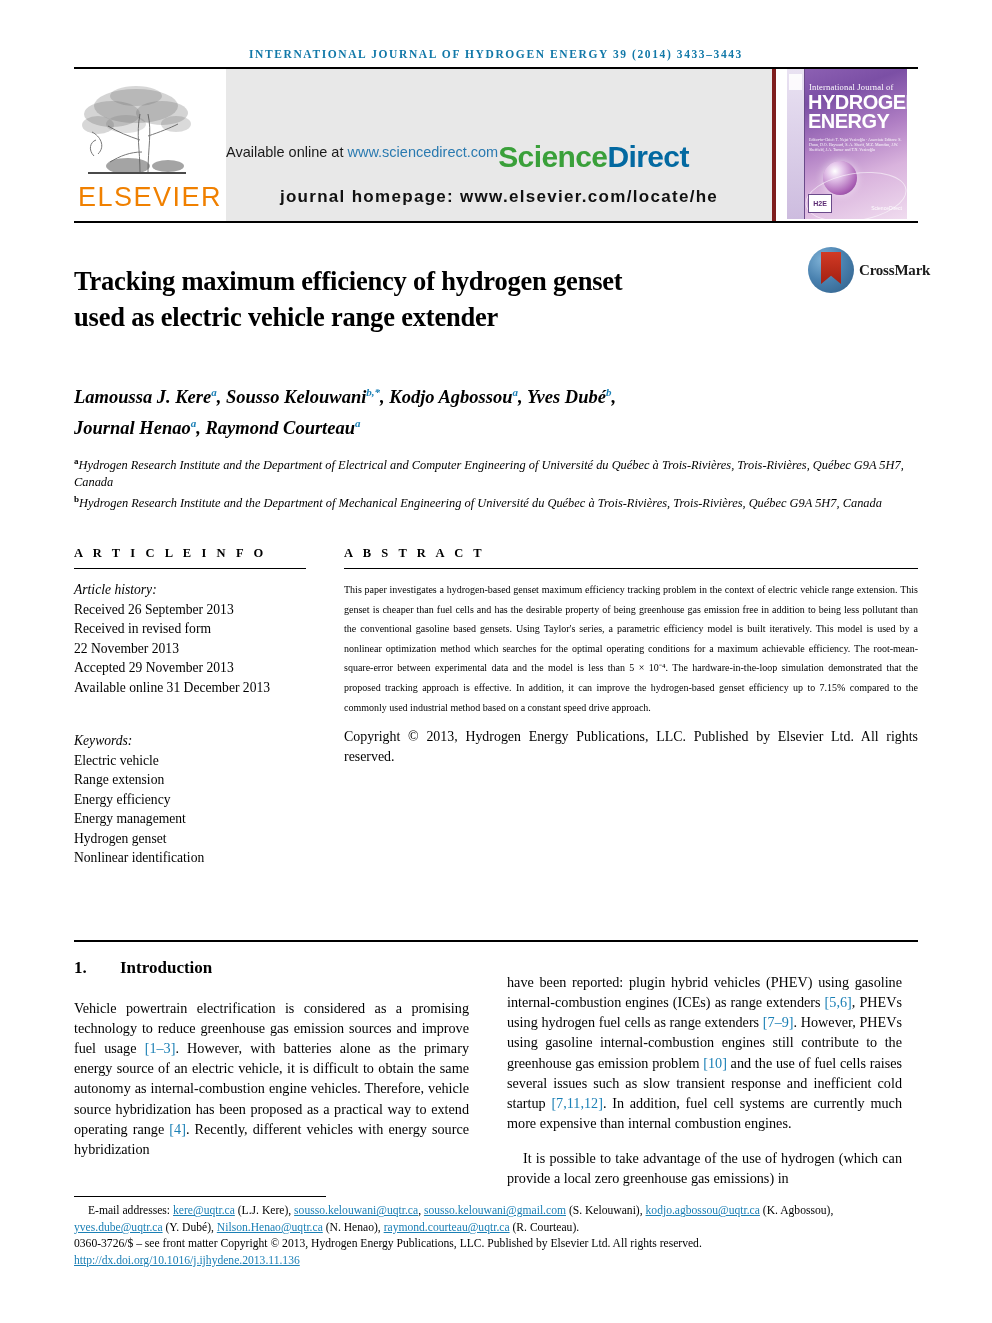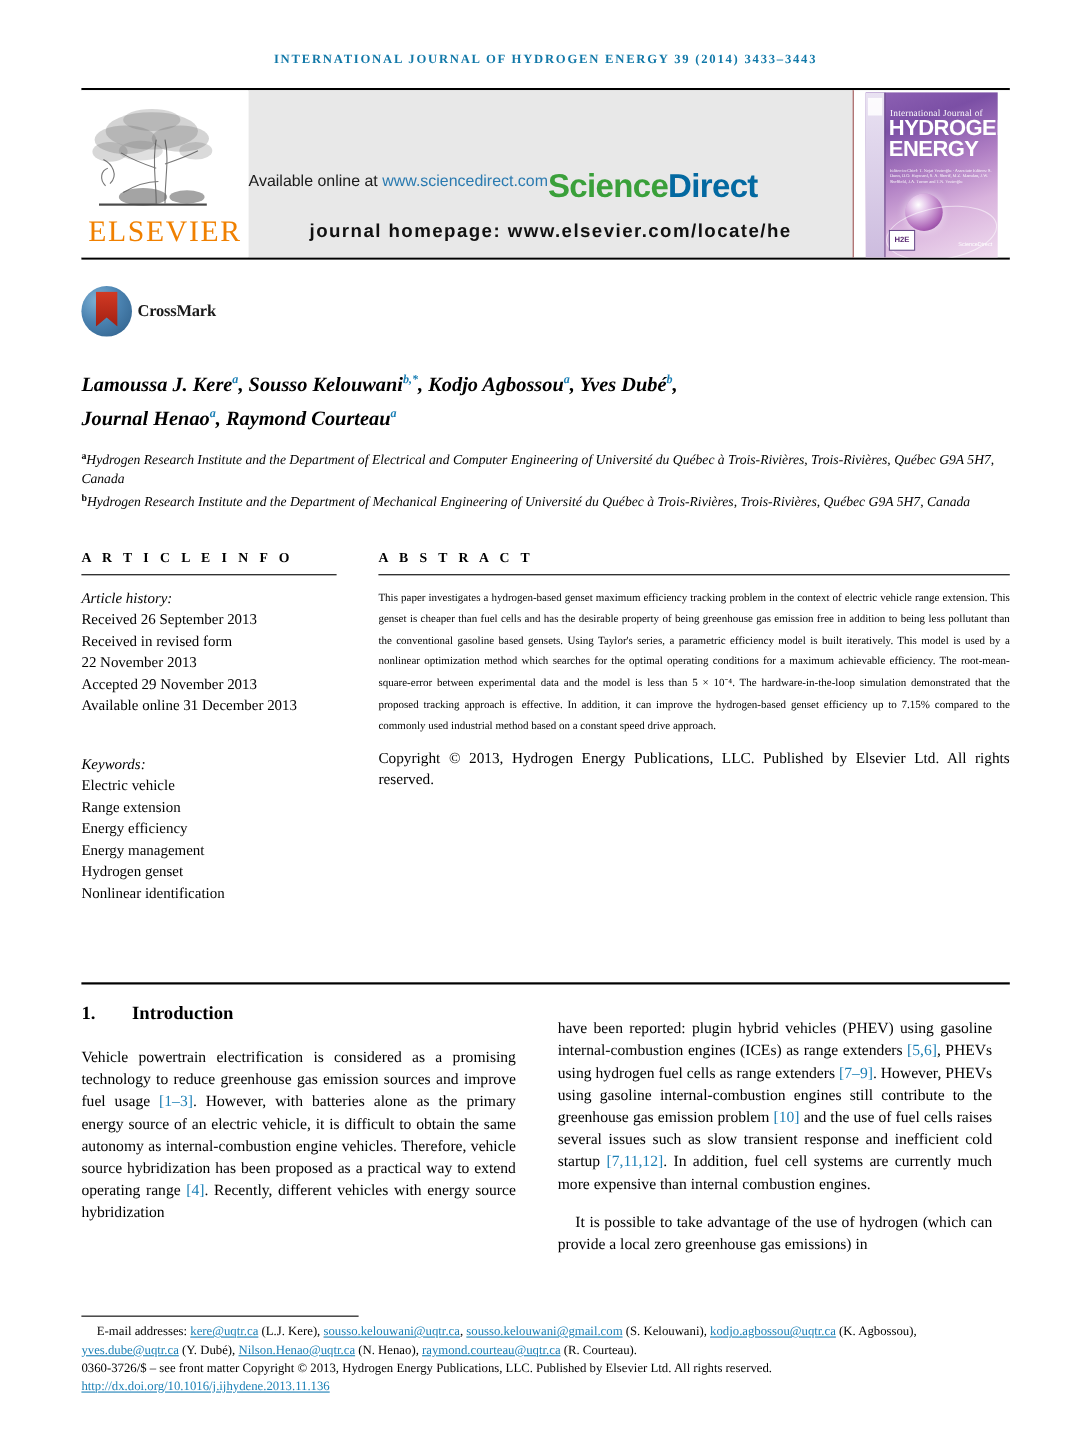--- a/index.html
+++ b/index.html
@@ -26,21 +26,21 @@
   
   .running-head {
     text-align: center;
     color: #1178a8;
     font-family: "Liberation Serif", serif;
     font-size: 11.5px;
     letter-spacing: 1.6px;
     font-weight: bold;
     font-variant: small-caps;
     padding-top: 48px;
-    padding-bottom: 20px;
+    padding-bottom: 7px;
   }
   .rule-top {
     border-top: 2.4px solid #000;
     margin: 0 0 0 0;
   }
 
   
   .masthead {
     display: flex;
     align-items: stretch;
@@ -50,21 +50,21 @@
   .masthead-left {
     width: 152px;
     display: flex;
     align-items: center;
     justify-content: center;
     flex-shrink: 0;
     background: #fff;
   }
   .tree-logo { display:block; }
   .elsevier-word {
-    font-family: Liberation Serif, serif;
+    font-family: Liberation Sans, sans-serif;
     font-size: 27px;
     letter-spacing: 1.5px;
     color: #f08000;
     text-align: center;
     line-height: 1;
   }
   .masthead-center {
     flex: 1;
     background: #e8e8e8;
     display: flex;
@@ -98,24 +98,24 @@
     font-family: "Liberation Sans", sans-serif;
     font-size: 17px;
     letter-spacing: 1.3px;
     color: #111;
     font-weight: 600;
   }
   .masthead-right {
     width: 142px;
     flex-shrink: 0;
     display: flex;
-    align-items: flex-end;
+    align-items: flex-start;
     justify-content: center;
     background: #fff;
-    border-left: 1px solid #7f1d1d;
+    border-left: 4px solid #7f1d1d;
   }
   .cover {
     width: 120px;
     height: 150px;
     position: relative;
     overflow: hidden;
     background: linear-gradient(160deg,#8f63b5 0%, #7b4fa5 22%, #b07fc4 48%, #d9b3dd 70%, #f0dcef 100%);
   }
   .cover-spine {
     position:absolute; left:0; top:0; bottom:0; width:17px;
@@ -378,20 +378,24 @@
         <div class="cover-eds">Editor-in-Chief: T. Nejat Veziroğlu  ·  Associate Editors: S. Dunn, D.O. Hayward, S. A. Sherif, M.Z. Mamdan, J.W. Sheffield, J.A. Turner and T.N. Veziroğlu</div>
         <div class="cover-orb"></div>
         <div class="cover-ring"></div>
         <div class="cover-h2">H2E</div>
         <div class="cover-sd">ScienceDirect</div>
       </div>
     </div>
   </div>
 
   <div class="title-block">
+    <h1 class="title">
+      <span>Tracking maximum efficiency of hydrogen genset</span><br>
+      <span>used as electric vehicle range extender</span>
+    </h1>
     <div class="crossmark">
       <div class="cm-badge">
         <div class="cm-ribbon"></div>
       </div>
       <div class="cm-text">CrossMark</div>
     </div>
   </div>
 
   <div class="authors">
     <span><span>Lamoussa J. Kere</span><sup>a</sup><span>, </span></span><span><span>Sousso Kelouwani</span><sup>b,*</sup><span>, </span></span><span><span>Kodjo Agbossou</span><sup>a</sup><span>, </span></span><span><span>Yves Dubé</span><sup>b</sup><span>, </span></span><br><span><span>Journal Henao</span><sup>a</sup><span>, </span></span><span><span>Raymond Courteau</span><sup>a</sup></span>

